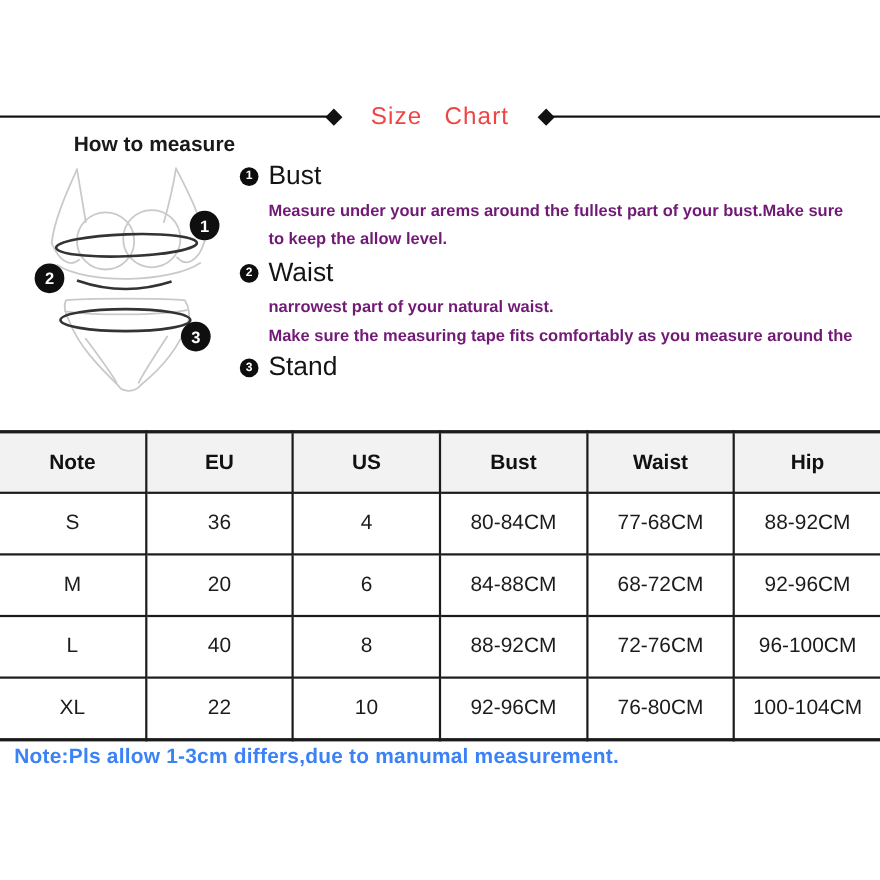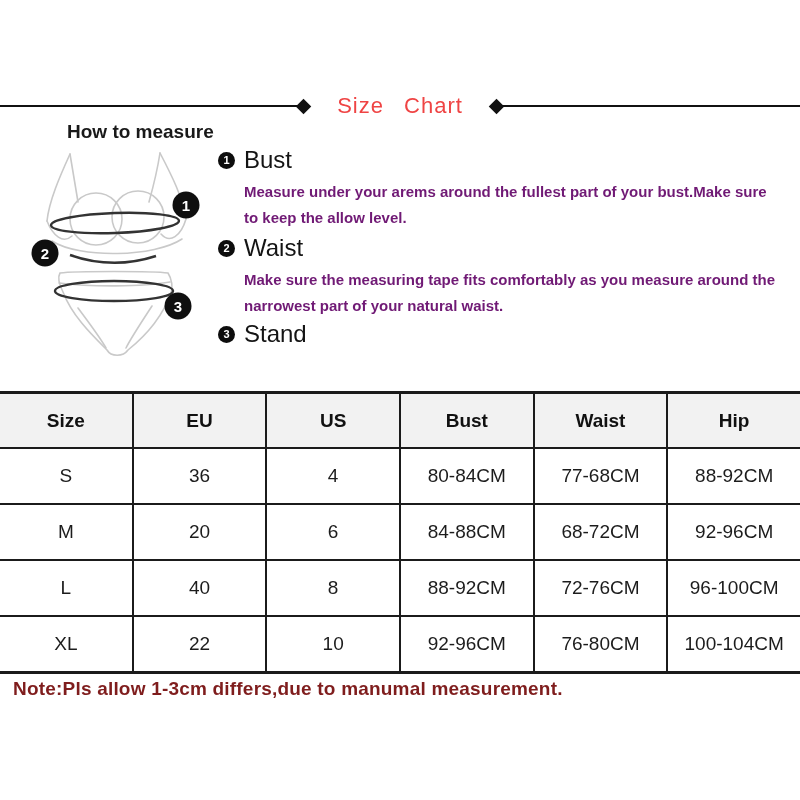--- a/index.html
+++ b/index.html
@@ -45,21 +45,21 @@
   .size-table th,.size-table td{
     border:2px solid #1b1b1b;text-align:center;vertical-align:middle;
     font-size:19px;padding:0;
   }
   .size-table{border-top:3px solid #1b1b1b;border-bottom:3px solid #1b1b1b;}
   .size-table th{height:53px;background:#f2f2f2;font-weight:bold;color:#111;}
   .size-table td{height:54px;font-weight:400;color:#1c1c1c;}
   
   .note{
     position:absolute;top:678px;left:13px;font-size:19px;font-weight:600;
-    letter-spacing:0.2px;color:#7f1d1d;
+    letter-spacing:0.2px;color:#3b82f6;
   }
   
   .art-light{fill:none;stroke:#c9c9c9;stroke-width:1.6;stroke-linecap:round;}
   .art-tape{fill:none;stroke:#333333;stroke-width:2.4;}
   .art-badge{fill:#0f0f0f;}
   .art-num{fill:#ffffff;font-size:15px;font-weight:bold;text-anchor:middle;
     font-family:"Liberation Sans",sans-serif;}
 </style>
 </head>
 <body>
@@ -123,36 +123,36 @@
       <div>to keep the allow level.</div>
     </div>
   </div>
 
   <div class="section sec-waist">
     <div class="sec-head">
       <div class="sec-badge">2</div>
       <div class="sec-title">Waist</div>
     </div>
     <div class="sec-desc">
+      <div>narrowest part of your natural waist.</div>
       <div>Make sure the measuring tape fits comfortably as you measure around the</div>
-      <div>narrowest part of your natural waist.</div>
     </div>
   </div>
 
   <div class="section sec-hips">
     <div class="sec-head">
       <div class="sec-badge">3</div>
       <div class="sec-title">Stand</div>
     </div>
   </div>
 
   <table class="size-table">
     <thead>
       <tr>
-        <th>Size</th>
+        <th>Note</th>
         <th>EU</th>
         <th>US</th>
         <th>Bust</th>
         <th>Waist</th>
         <th>Hip</th>
       </tr>
     </thead>
     <tbody>
       <tr>
         <td>S</td>

